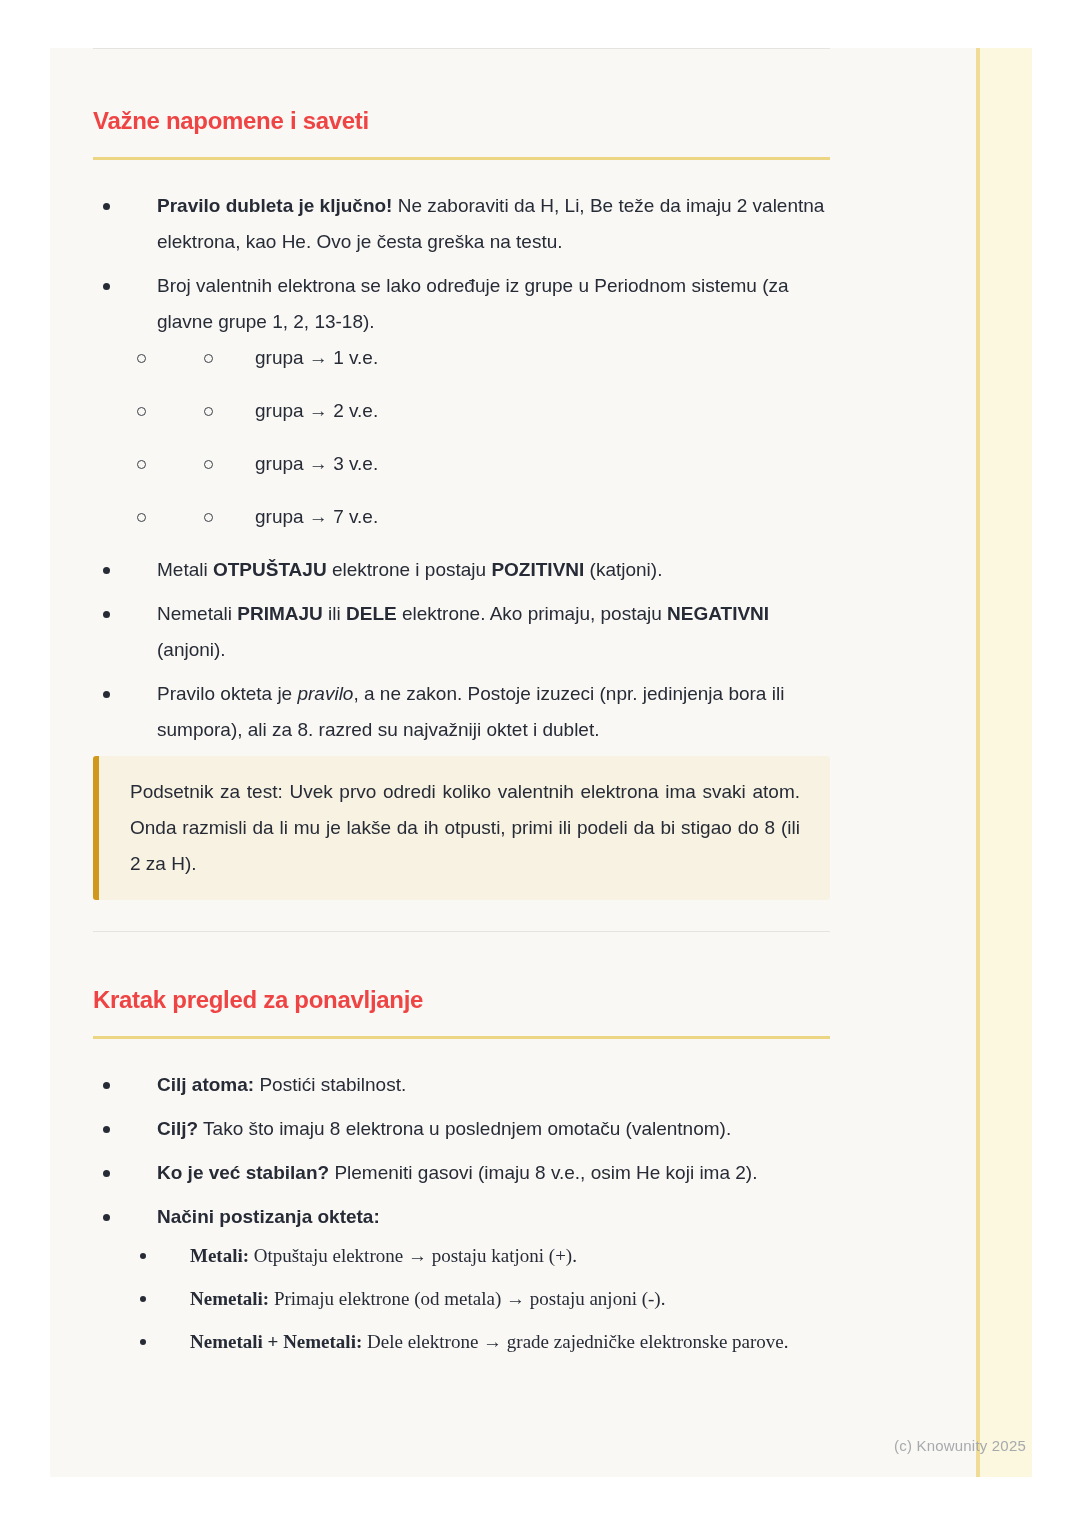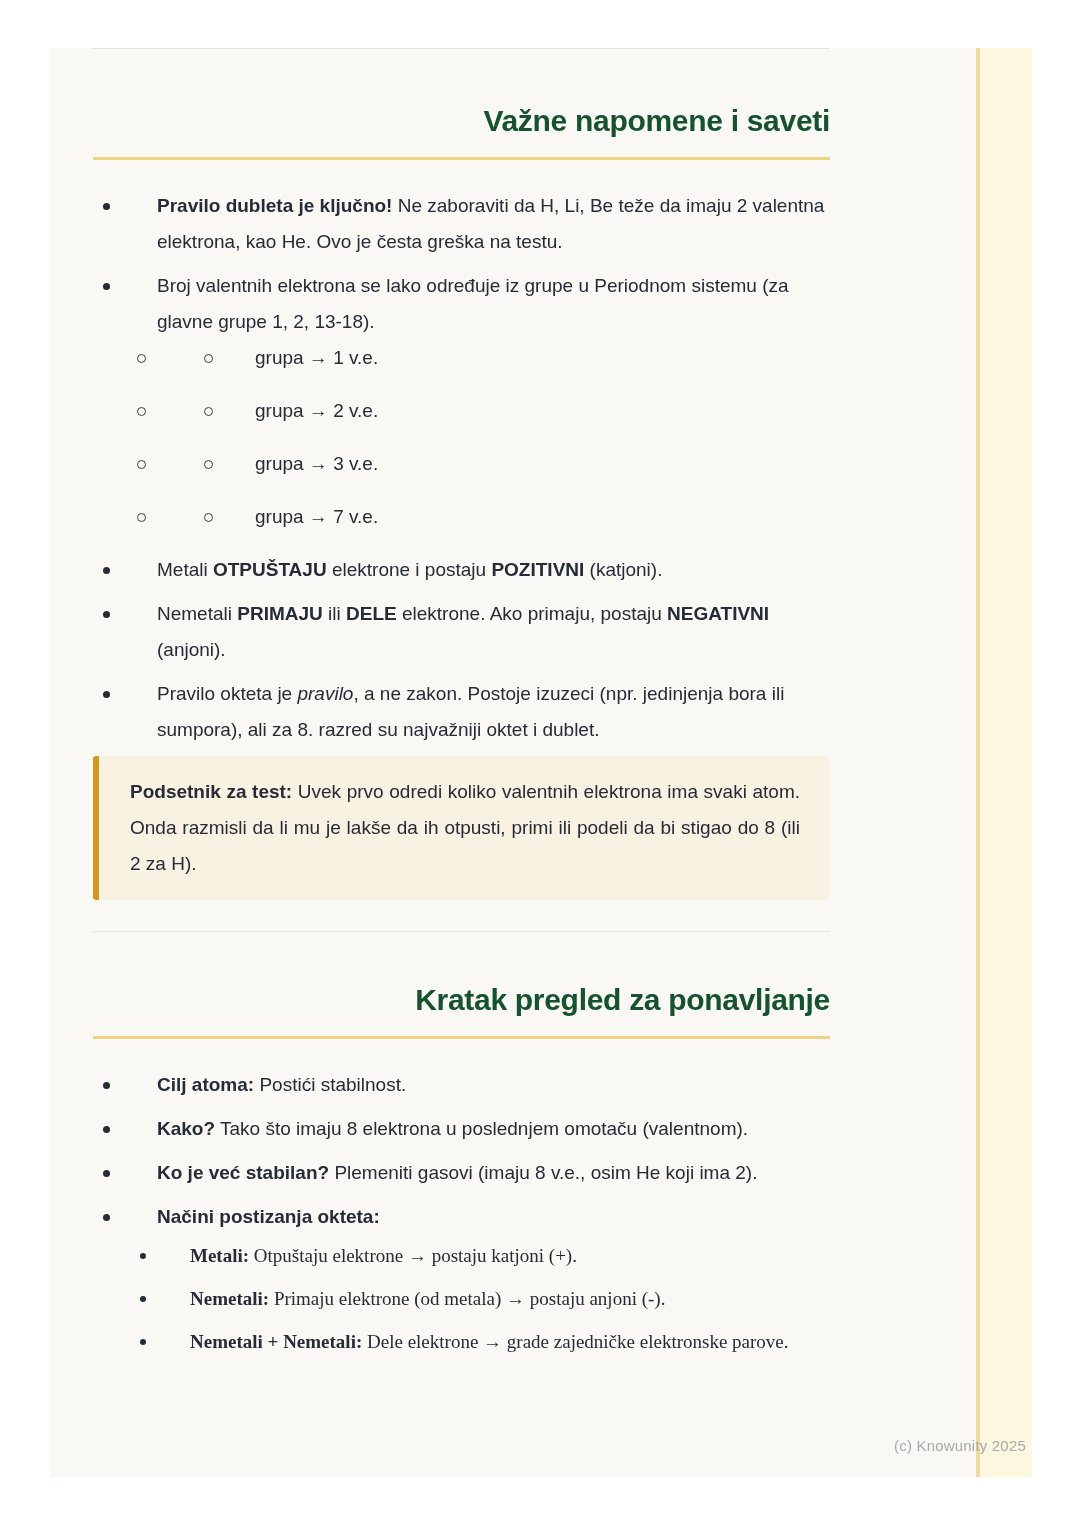--- a/index.html
+++ b/index.html
@@ -23,22 +23,22 @@
   }
   .content{
     position:absolute;left:43px;top:0;width:737px;
     color:#262B36;
   }
   .top-divider{height:1px;background:#E6E4E1;margin:0 0 52px 0;}
   .divider{height:1px;background:#E6E4E1;margin:31px 0 48px 0;}
 
   h1.section-title{
     margin:0 0 16px 0;
-    font-size:30px;line-height:40px;font-weight:700;
-    color:#14532d;letter-spacing:-0.3px;text-align:right;
+    font-size:24px;line-height:40px;font-weight:700;
+    color:#ef4444;letter-spacing:-0.3px;
   }
   .title-rule{height:3px;background:#EDD683;margin:0 0 28px 0;}
 
   .list{font-size:19px;line-height:36px;}
   .li{display:flex;align-items:flex-start;margin-bottom:8px;gap:32px;}
   .li .txt{margin:0;flex:1 1 auto;}
   .li b{font-weight:700;}
   .li i{text-align:center;}
 
   
@@ -75,21 +75,21 @@
     background:#F8F2E2;
     border-left:6px solid #D0991B;
     border-radius:3px;
     padding:18px 30px 18px 31px;
     box-sizing:border-box;
   }
   .callout .txt{
     margin:0;font-size:19px;line-height:36px;
     text-align:justify;color:#262B36;
   }
-  .callout b{font-weight:700;}
+  .callout b{font-weight:400;}
 
   .watermark{
     position:absolute;top:1437px;right:54px;
     font-size:15px;color:#A7AAAD;z-index:3;
     letter-spacing:0.2px;
   }
 </style>
 </head>
 <body>
 
@@ -154,21 +154,21 @@
       <h1 class="section-title">Kratak pregled za ponavljanje</h1>
       <div class="title-rule"></div>
 
       <div id="list2" class="list">
           <div class="li l1">
             <span class="dot"></span>
             <p class="txt"><b>Cilj atoma:</b><span> Postići stabilnost.</span></p>
           </div>
           <div class="li l1">
             <span class="dot"></span>
-            <p class="txt"><b>Kako?</b><span> Tako što imaju 8 elektrona u poslednjem omotaču (valentnom).</span></p>
+            <p class="txt"><b>Cilj?</b><span> Tako što imaju 8 elektrona u poslednjem omotaču (valentnom).</span></p>
           </div>
           <div class="li l1">
             <span class="dot"></span>
             <p class="txt"><b>Ko je već stabilan?</b><span> Plemeniti gasovi (imaju 8 v.e., osim He koji ima 2).</span></p>
           </div>
           <div class="li l1 mb3">
             <span class="dot"></span>
             <p class="txt"><b>Načini postizanja okteta:</b></p>
           </div>
           <div class="li l2">

